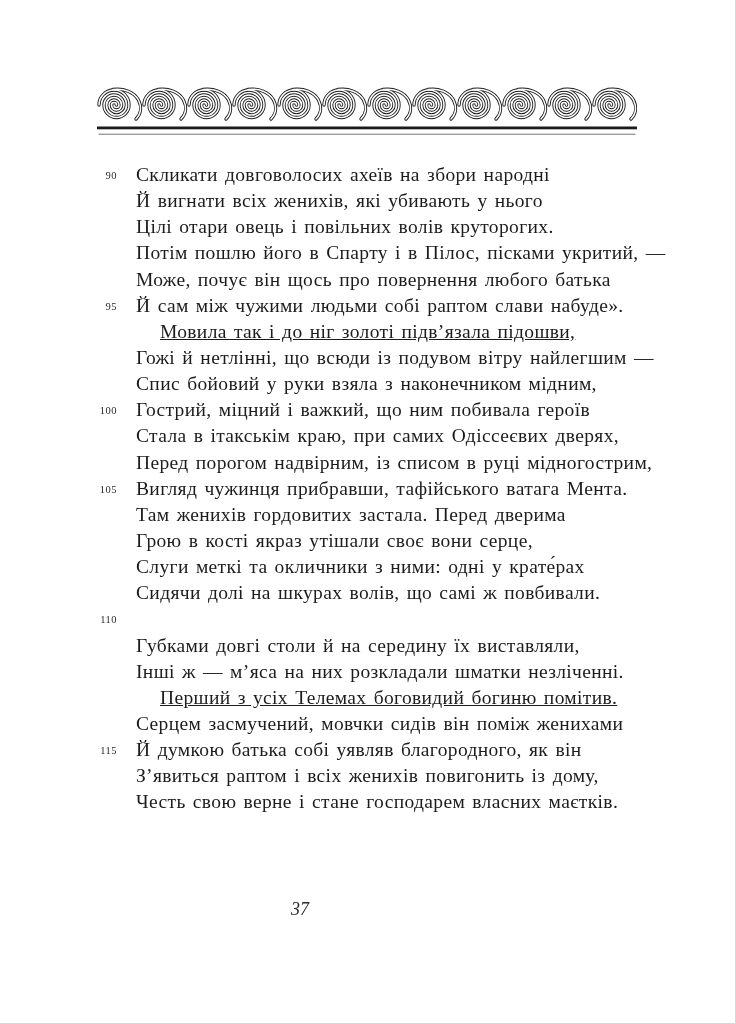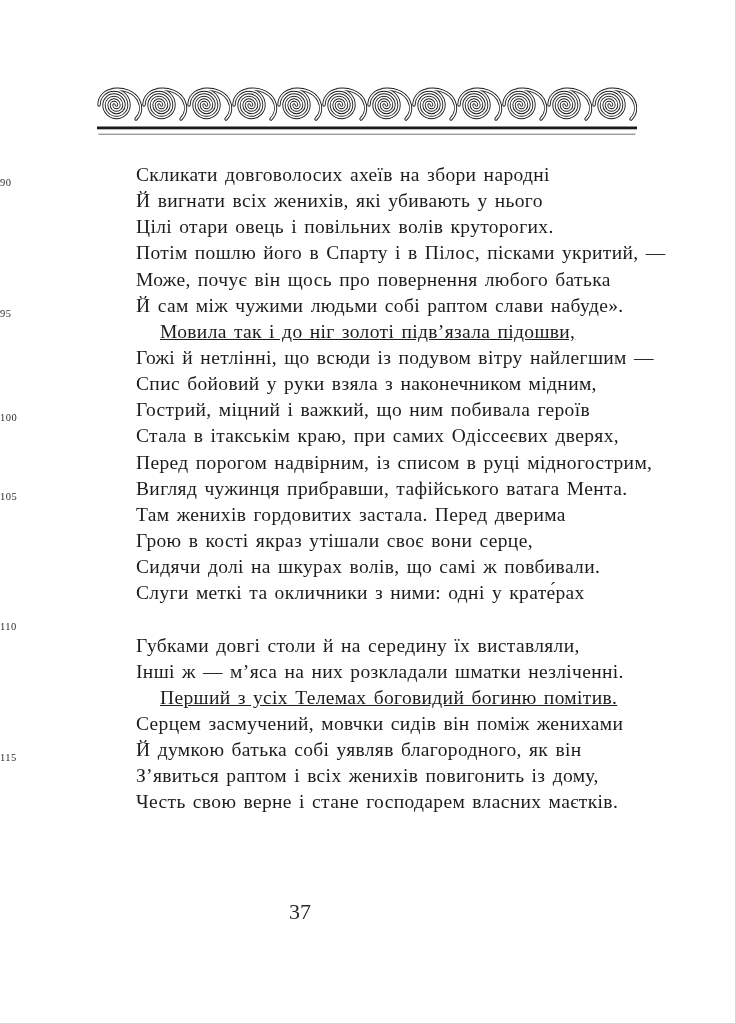--- a/index.html
+++ b/index.html
@@ -25,31 +25,32 @@
     height:26.15px;
     line-height:26.15px;
     padding-left:136px;
     font-size:19.5px;
     letter-spacing:0.35px;
     word-spacing:2px;
     white-space:nowrap;
   }
   .line-num{
     position:absolute;left:0;top:1px;width:117px;
+    text-align:right;
     font-size:10.5px;
     line-height:26.15px;
     letter-spacing:0.5px;
     color:#2b2b2b;
-    margin-top:7px;
   }
   .verse-row.indent .line-text{padding-left:24px;text-decoration:underline;}
   .page-number{
     position:absolute;left:0;top:899px;width:600px;
     text-align:center;
-    font-size:22px;
+    font-size:18px;
+    font-style:italic;
     color:#2a2a2a;
   }
 </style>
 </head>
 <body>
 
 <div class="page">
 
   <div class="ornament">
     <svg width="540" height="52" viewBox="0 0 540 52" xmlns="http://www.w3.org/2000/svg" aria-hidden="true">
@@ -103,22 +104,22 @@
       <div class="verse-row"><span class="line-num">95</span><span class="line-text">Й сам між чужими людьми собі раптом слави набуде».</span></div>
       <div class="verse-row indent"><span class="line-num"></span><span class="line-text">Мовила так і до ніг золоті підв’язала підошви,</span></div>
       <div class="verse-row"><span class="line-num"></span><span class="line-text">Гожі й нетлінні, що всюди із подувом вітру найлегшим —</span></div>
       <div class="verse-row"><span class="line-num"></span><span class="line-text">Спис бойовий у руки взяла з наконечником мідним,</span></div>
       <div class="verse-row"><span class="line-num">100</span><span class="line-text">Гострий, міцний і важкий, що ним побивала героїв</span></div>
       <div class="verse-row"><span class="line-num"></span><span class="line-text">Стала в ітакськім краю, при самих Одіссеєвих дверях,</span></div>
       <div class="verse-row"><span class="line-num"></span><span class="line-text">Перед порогом надвірним, із списом в руці мідногострим,</span></div>
       <div class="verse-row"><span class="line-num">105</span><span class="line-text">Вигляд чужинця прибравши, тафійського ватага Мента.</span></div>
       <div class="verse-row"><span class="line-num"></span><span class="line-text">Там женихів гордовитих застала. Перед дверима</span></div>
       <div class="verse-row"><span class="line-num"></span><span class="line-text">Грою в кості якраз утішали своє вони серце,</span></div>
+      <div class="verse-row"><span class="line-num"></span><span class="line-text">Слуги меткі та окличники з ними: одні у крате́рах</span></div>
       <div class="verse-row"><span class="line-num"></span><span class="line-text">Сидячи долі на шкурах волів, що самі ж повбивали.</span></div>
-      <div class="verse-row"><span class="line-num"></span><span class="line-text">Слуги меткі та окличники з ними: одні у крате́рах</span></div>
       <div class="verse-row"><span class="line-num">110</span></div>
       <div class="verse-row"><span class="line-num"></span><span class="line-text">Губками довгі столи й на середину їх виставляли,</span></div>
       <div class="verse-row"><span class="line-num"></span><span class="line-text">Інші ж — м’яса на них розкладали шматки незліченні.</span></div>
       <div class="verse-row indent"><span class="line-num"></span><span class="line-text">Перший з усіх Телемах боговидий богиню помітив.</span></div>
       <div class="verse-row"><span class="line-num"></span><span class="line-text">Серцем засмучений, мовчки сидів він поміж женихами</span></div>
       <div class="verse-row"><span class="line-num">115</span><span class="line-text">Й думкою батька собі уявляв благородного, як він</span></div>
       <div class="verse-row"><span class="line-num"></span><span class="line-text">З’явиться раптом і всіх женихів повигонить із дому,</span></div>
       <div class="verse-row"><span class="line-num"></span><span class="line-text">Честь свою верне і стане господарем власних маєтків.</span></div>
     </div>
 

